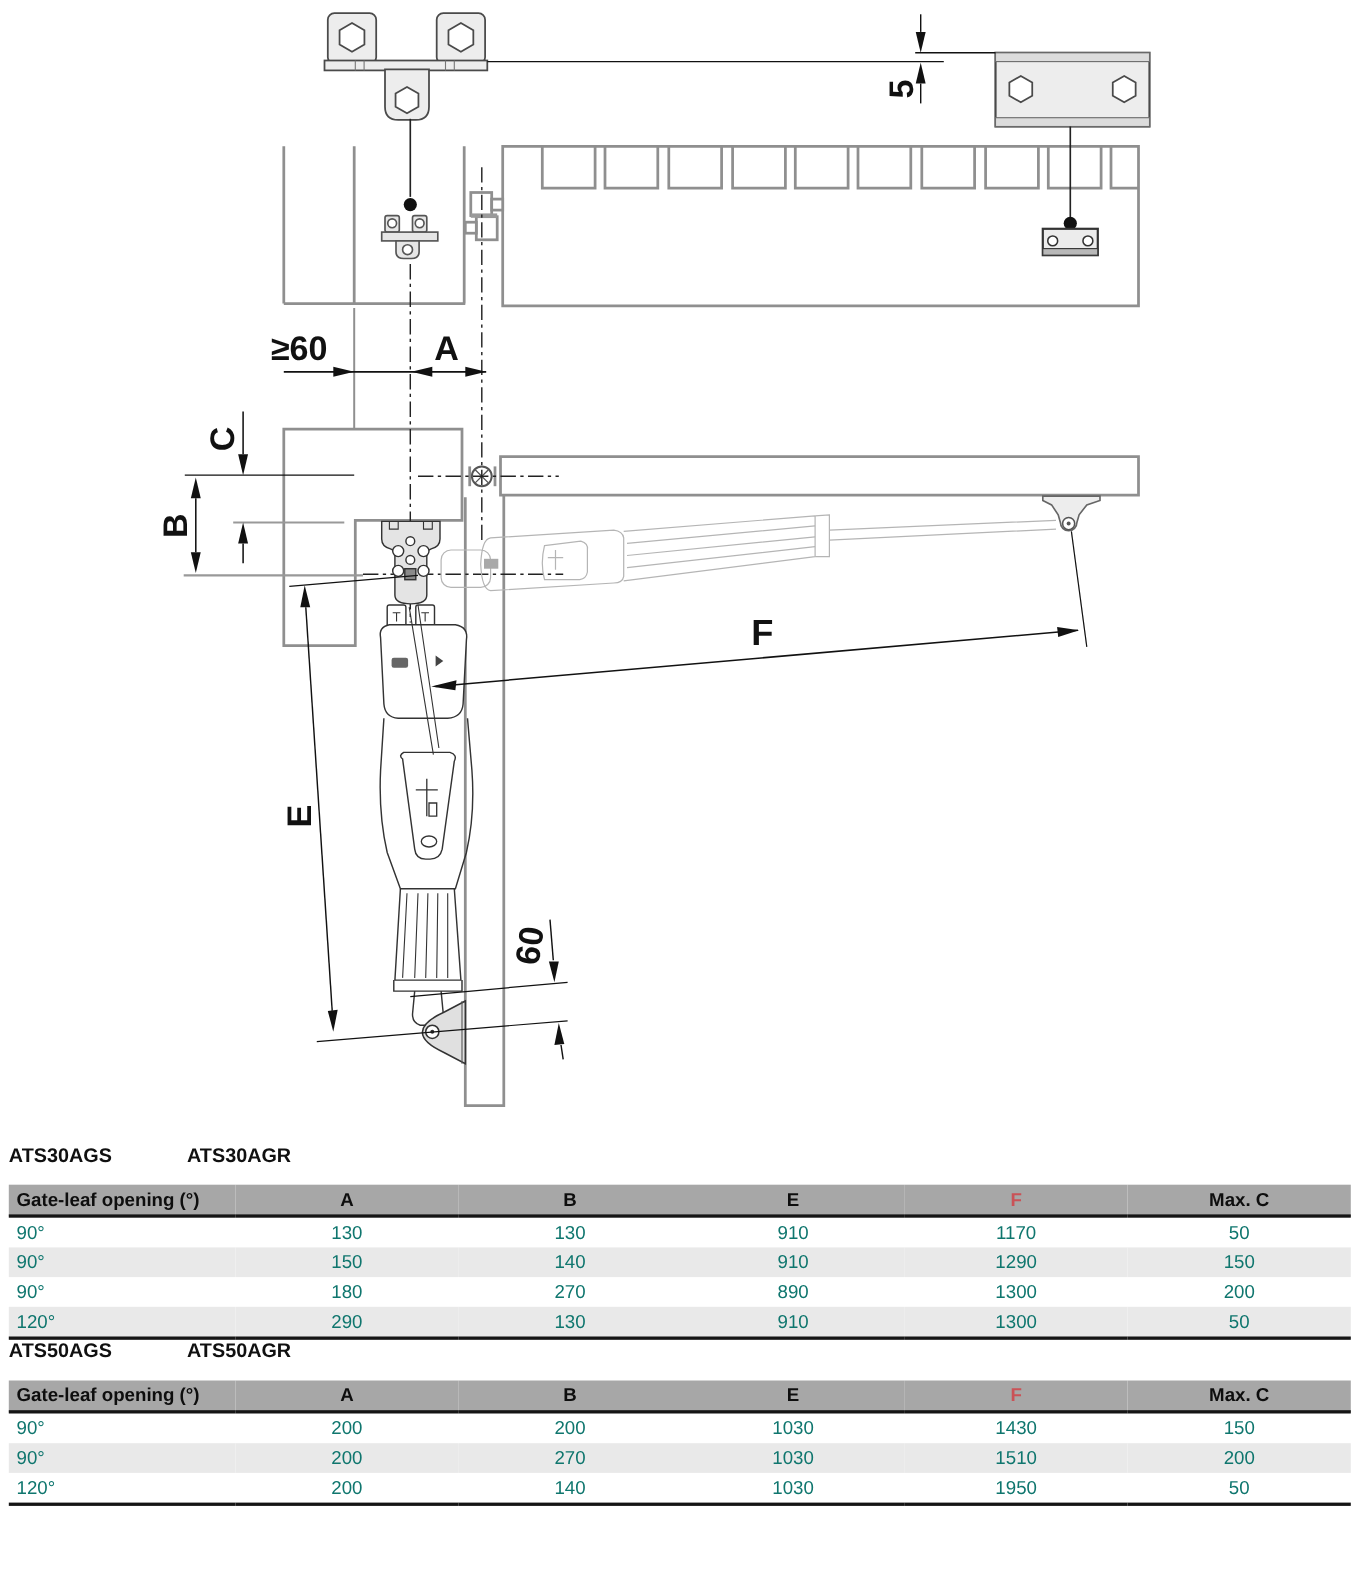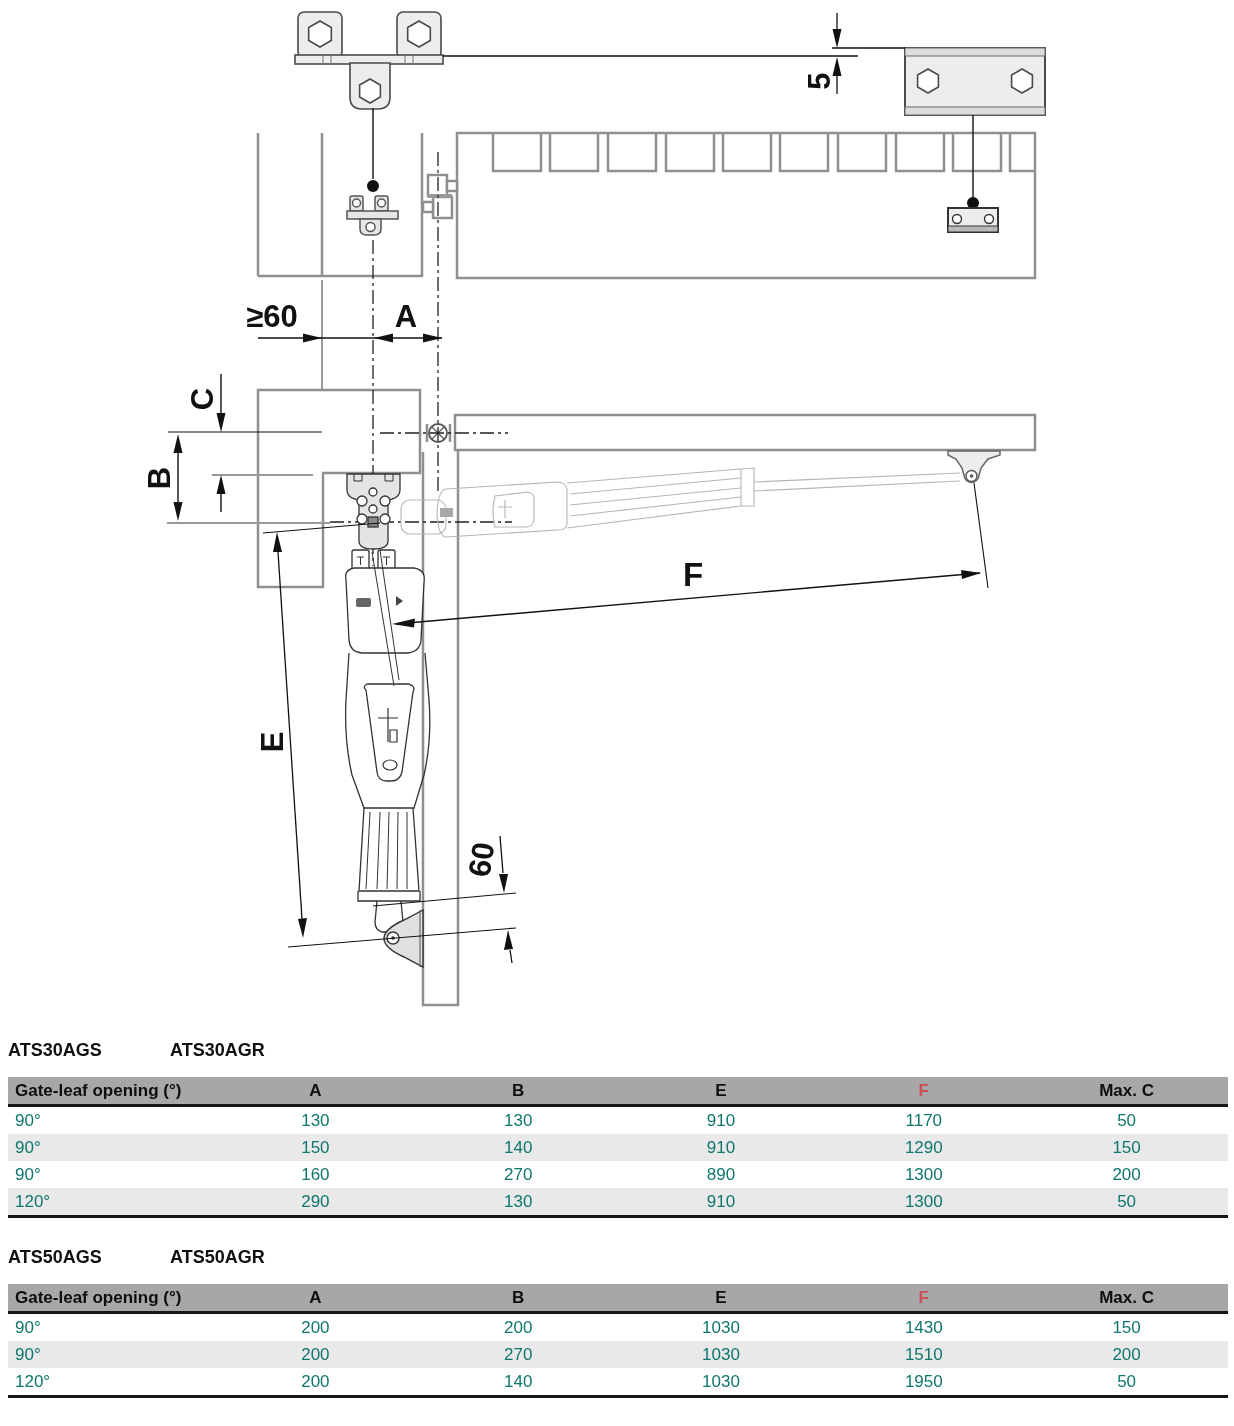--- a/index.html
+++ b/index.html
@@ -2,21 +2,21 @@
 <html><head>
 <meta charset="utf-8">
 <style>
   html,body{margin:0;padding:0;background:#fff;}
   .page{position:relative;width:1234px;height:1426px;background:#fff;
         font-family:"Liberation Sans",sans-serif;overflow:hidden;}
   svg.drawing{display:block;}
   .dimtxt{font-family:"Liberation Sans",sans-serif;font-weight:bold;font-size:31px;fill:#111;}
   .spec{margin:0 8px 0 8px;}
   .spec-first{margin-top:0;}
-  .spec-gap{margin-top:29px;}
+  .spec-gap{}
   .spec-titles{display:flex;font-weight:bold;font-size:18px;color:#101010;margin-bottom:16px;}
   .spec-titles .t1{width:162px;}
   table.spec-table{border-collapse:collapse;width:1220px;table-layout:fixed;font-size:17px;
         border-bottom:3px solid #151515;}
   table.spec-table thead tr{border-bottom:3px solid #151515;}
   table.spec-table th{background:#a7a7a7;color:#0e0e0e;font-weight:bold;height:27px;
         padding:0;text-align:center;font-size:17px;}
   table.spec-table th:first-child,table.spec-table td:first-child{text-align:left;padding-left:7px;}
   table.spec-table th.col-f{color:#ca5257;}
   table.spec-table td{height:27px;color:#0f766e;text-align:center;padding:0;font-weight:normal;}
@@ -282,21 +282,21 @@
           <tr>
             <td>90°</td>
             <td>150</td>
             <td>140</td>
             <td>910</td>
             <td>1290</td>
             <td>150</td>
           </tr>
           <tr>
             <td>90°</td>
-            <td>160</td>
+            <td>180</td>
             <td>270</td>
             <td>890</td>
             <td>1300</td>
             <td>200</td>
           </tr>
           <tr>
             <td>120°</td>
             <td>290</td>
             <td>130</td>
             <td>910</td>

